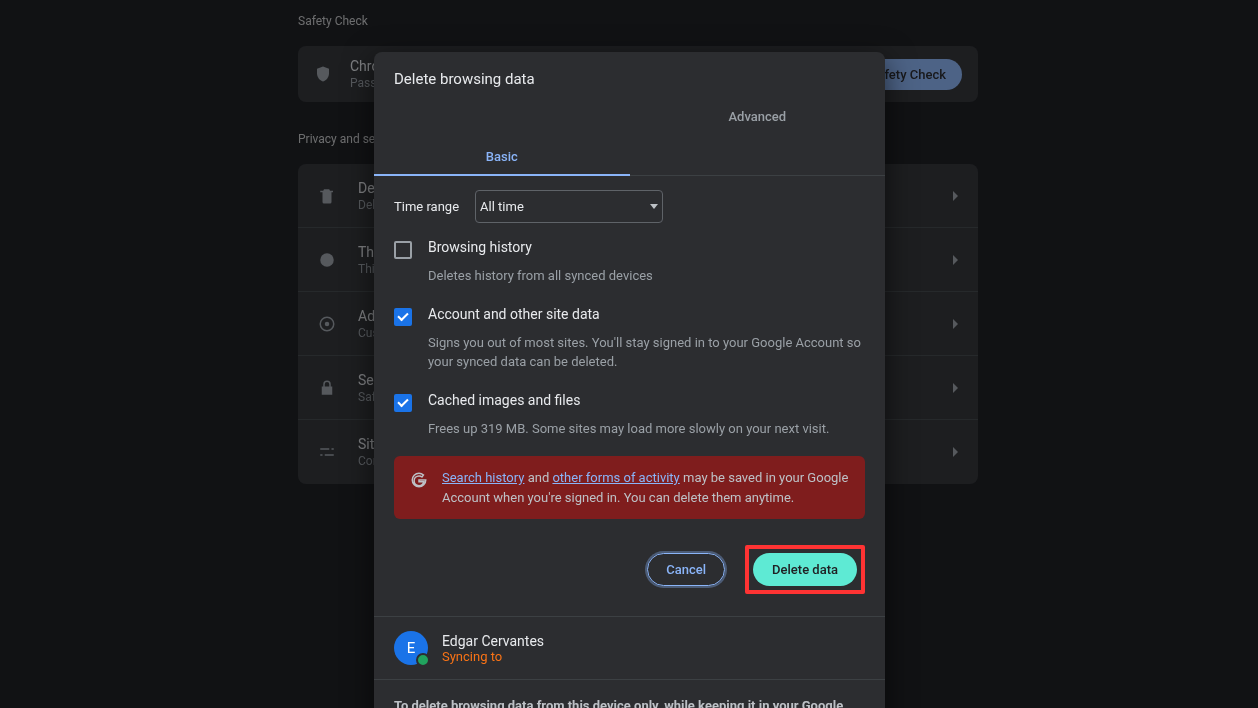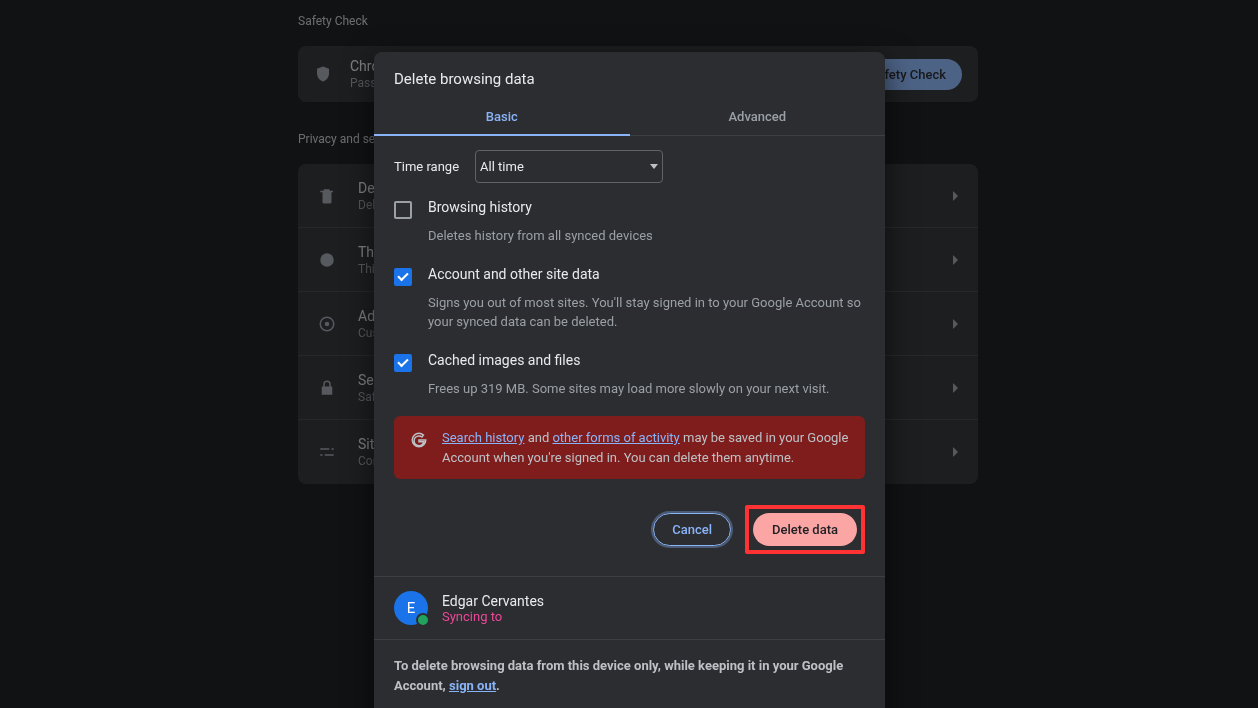--- a/index.html
+++ b/index.html
@@ -62,20 +62,21 @@
       color: #9aa0a6;
       font-size: 13px;
       font-weight: 500;
       cursor: pointer;
       position: relative;
       border-bottom: 1px solid #3c4043;
     }
     .tab.active {
       color: #8ab4f8;
       border-bottom: 2px solid #8ab4f8;
+      margin-top: 40px;
     }
 
     .time-row {
       display: flex;
       align-items: center;
       gap: 16px;
       padding: 14px 20px 6px 20px;
     }
     .time-label { color: #e8eaed; font-size: 13px; }
     .time-select {
@@ -137,40 +138,40 @@
       display: flex;
       gap: 14px;
       align-items: flex-start;
     }
     .info-text { font-size: 13px; color: #bdc1c6; line-height: 1.5; }
     .info-text a { color: #8ab4f8; text-decoration: underline; cursor: pointer; }
 
     .modal-actions {
       display: flex;
       justify-content: flex-end;
-      gap: 14px;
+      gap: 20px;
       padding: 18px 20px 22px 20px;
       align-items: center;
     }
     .btn {
       border-radius: 18px;
       padding: 8px 18px;
       font-size: 13px;
       font-weight: 500;
       cursor: pointer;
       border: 1px solid transparent;
     }
     .btn.cancel {
       background: transparent;
       border: 1px solid #8ab4f8;
       color: #8ab4f8;
       box-shadow: 0 0 0 2px rgba(138,180,248,0.35);
     }
     .btn.primary {
-      background: #fca5a5;
+      background: #5eead4;
       color: #202124;
     }
     .highlight-wrap {
       border: 4px solid #ff3333;
       padding: 4px;
       border-radius: 2px;
     }
 
     .account-row {
       display: flex;
@@ -189,21 +190,21 @@
       position: relative;
     }
     .avatar .badge {
       position: absolute; right: -2px; bottom: -2px;
       width: 14px; height: 14px;
       background: #21a35e; border-radius: 50%;
       border: 2px solid #2c2d30;
       display:flex; align-items:center; justify-content:center;
     }
     .acc-name { font-size: 14px; color: #e8eaed; }
-    .acc-status { font-size: 13px; color: #ec4899; }
+    .acc-status { font-size: 13px; color: #f97316; }
 
     .modal-footer {
       padding: 16px 20px 36px 20px;
       font-size: 13px;
       color: #bdc1c6;
       border-top: 1px solid #3c4043;
       line-height: 1.5;
       font-weight: bold;
     }
     .modal-footer a { color: #8ab4f8; text-decoration: underline; cursor: pointer; }

